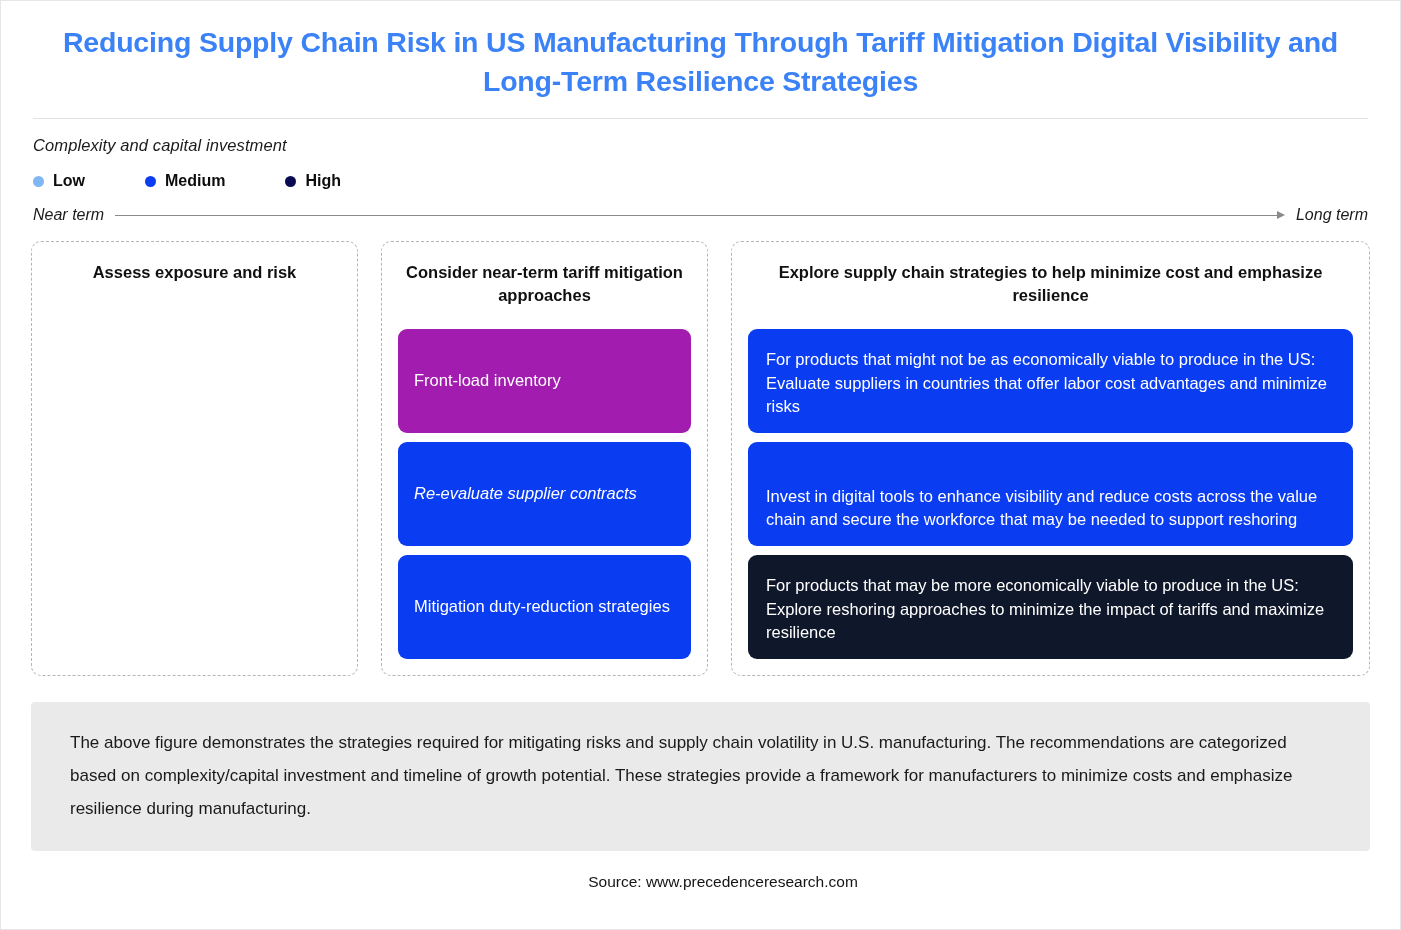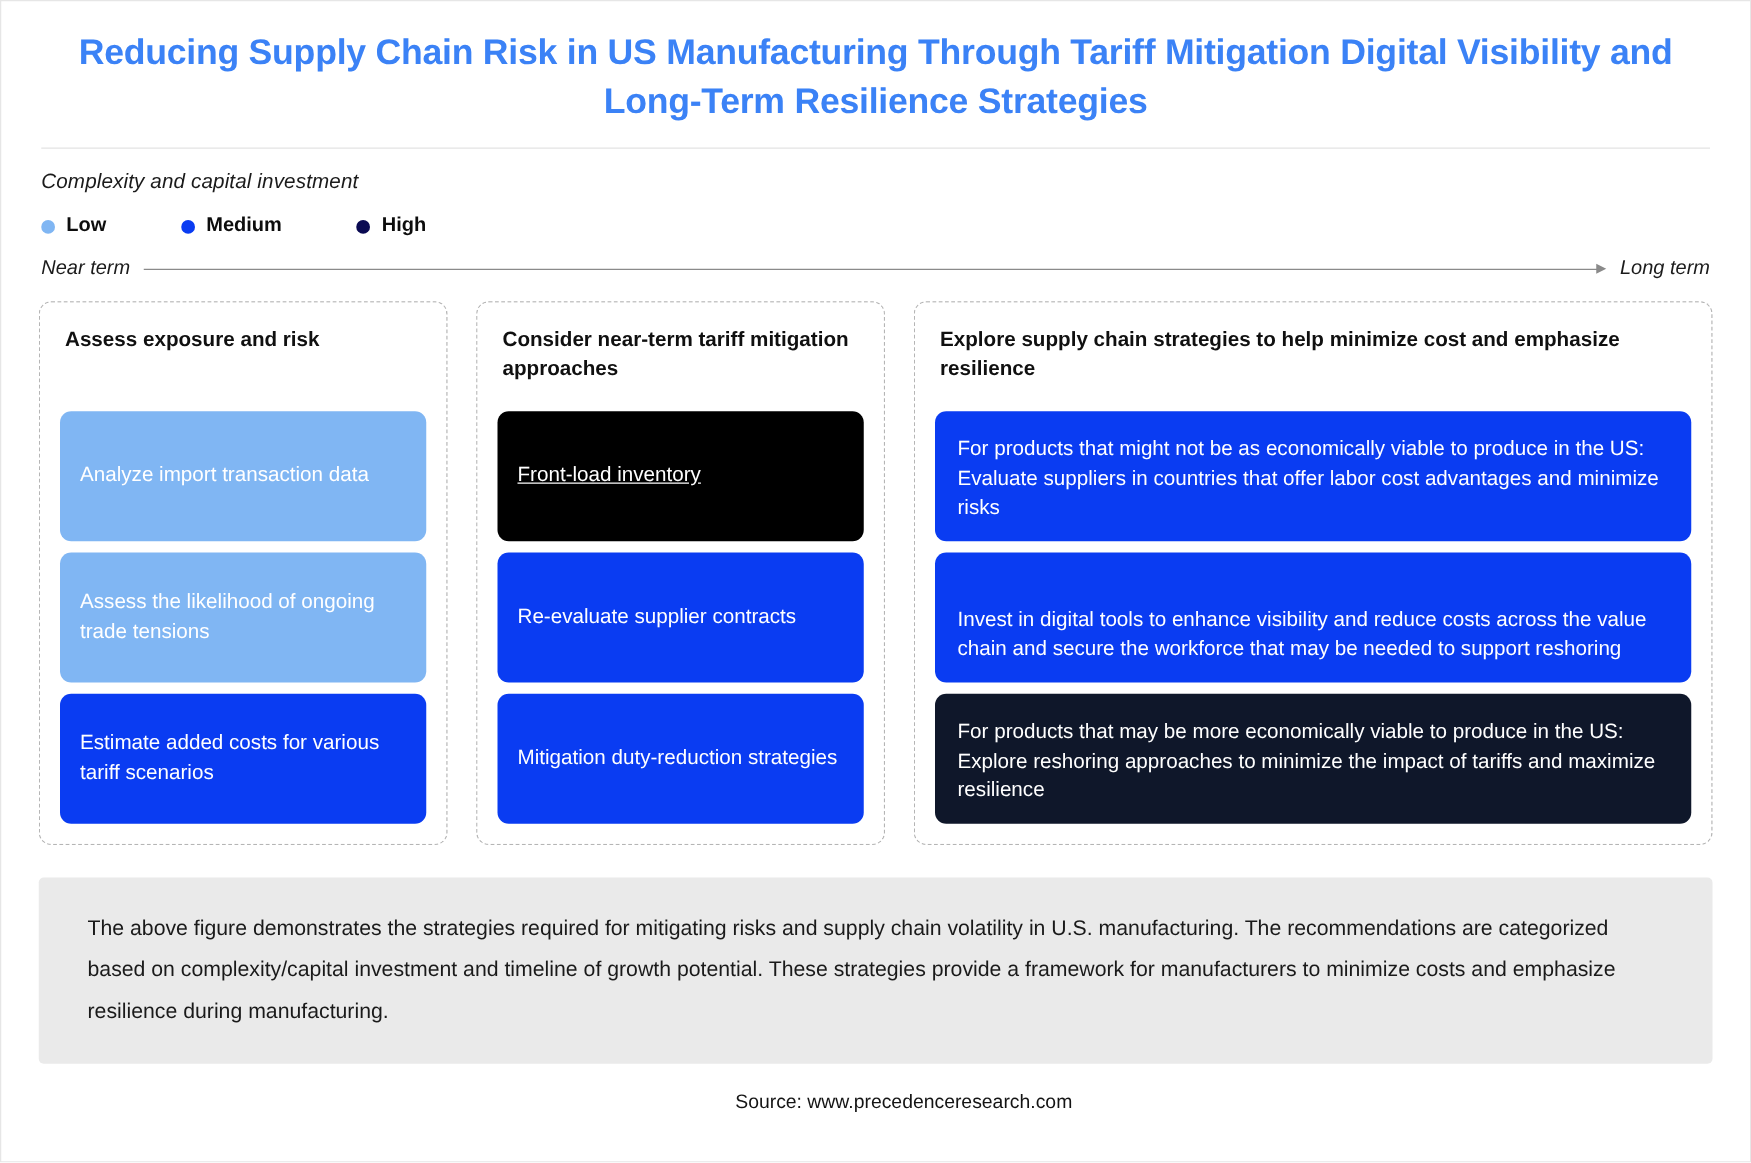--- a/index.html
+++ b/index.html
@@ -125,20 +125,21 @@
     display: flex;
     flex-direction: column;
   }
   .column-narrow { width: 327px; flex: none; }
   .column-wide   { flex: 1; }
 
   .column-heading {
     font-size: 16.5px;
     font-weight: bold;
     line-height: 1.42;
+    text-align: center;
     color: #101010;
     min-height: 58px;
     padding: 0 4px;
   }
 
   .cards {
     display: flex;
     flex-direction: column;
     gap: 9px;
     margin-top: 10px;
@@ -213,40 +214,29 @@
     <span class="timeline-line">
       <span class="timeline-arrow-head"></span>
     </span>
     <span class="timeline-label">Long term</span>
   </div>
 
   <div class="columns">
 
     <div class="column column-narrow">
       <div class="column-heading">Assess exposure and risk</div>
-      <div class="cards">
-        <div class="card" style="background-color: rgb(128, 182, 243);">
-          <span>Analyze import transaction data</span>
-        </div>
-        <div class="card" style="background-color: rgb(128, 182, 243);">
-          <span>Assess the likelihood of ongoing trade tensions</span>
-        </div>
-        <div class="card" style="background-color: rgb(10, 60, 242);">
-          <span>Estimate added costs for various tariff scenarios</span>
-        </div>
-      </div>
     </div>
 
     <div class="column column-narrow">
       <div class="column-heading">Consider near-term tariff mitigation approaches</div>
       <div class="cards">
-        <div class="card" style="background-color: #000000; text-decoration: underline;">
+        <div class="card" style="background-color: #a21caf;">
           <span>Front-load inventory</span>
         </div>
-        <div class="card" style="background-color: rgb(10, 60, 242);">
+        <div class="card" style="background-color: rgb(10, 60, 242); font-style: italic;">
           <span>Re-evaluate supplier contracts</span>
         </div>
         <div class="card" style="background-color: rgb(10, 60, 242);">
           <span>Mitigation duty-reduction strategies</span>
         </div>
       </div>
     </div>
 
     <div class="column column-wide">
       <div class="column-heading">Explore supply chain strategies to help minimize cost and emphasize resilience</div>

